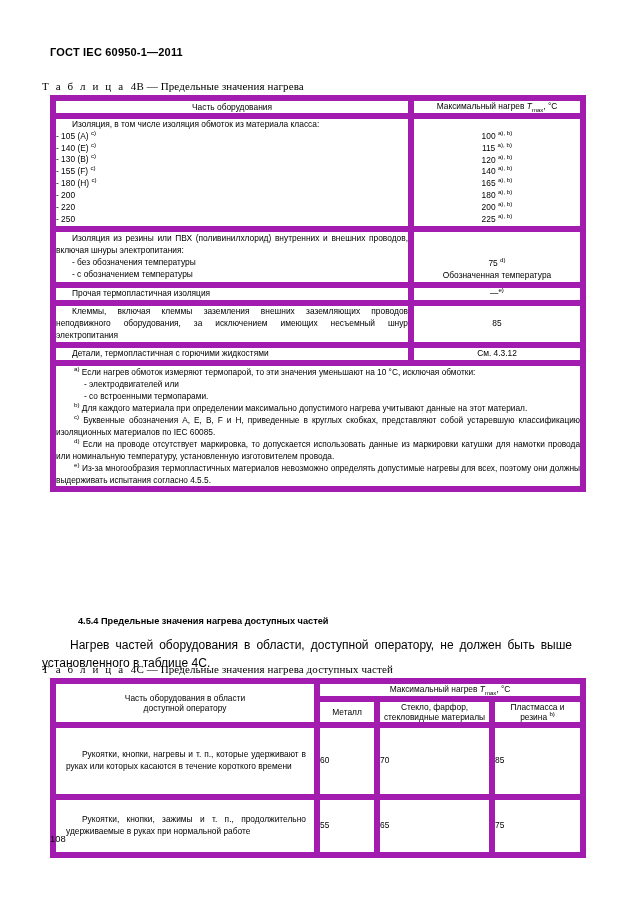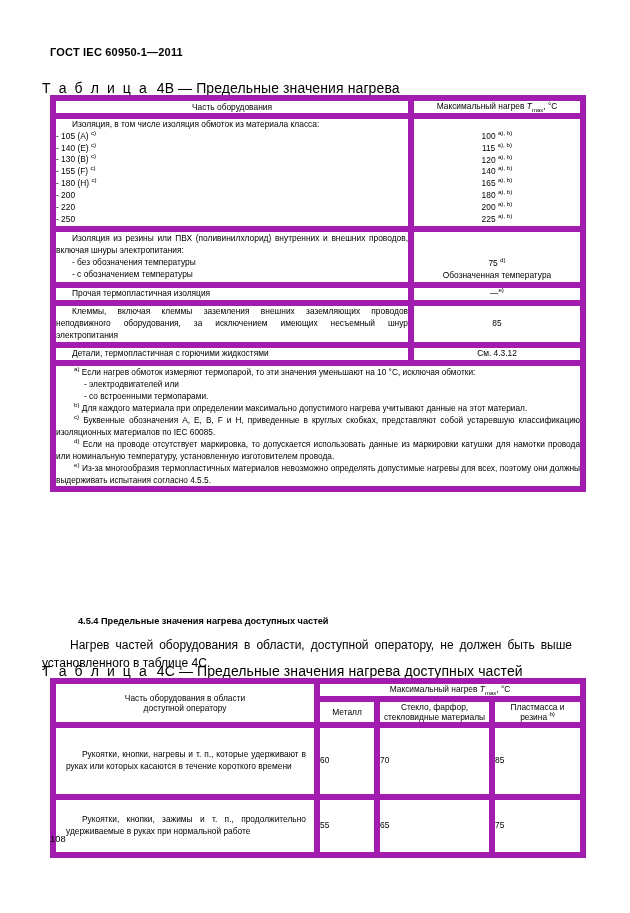--- a/index.html
+++ b/index.html
@@ -28,23 +28,24 @@
     position: absolute;
     left: 50px;
     top: 46px;
     font-size: 11px;
     font-weight: bold;
     letter-spacing: 0.2px;
   }
   .table-caption {
     position: absolute;
     left: 42px;
-    font-size: 14px;
+    font-size: 11px;
     letter-spacing: 0.1px;
     white-space: nowrap;
+    font-family: Liberation Serif, serif;
   }
   .caption-spaced {
     letter-spacing: 2.1px;
   }
   #caption-4b { top: 80px; }
   #caption-4c { top: 663px; }
 
   table.gost {
     position: absolute;
     border-collapse: collapse;

